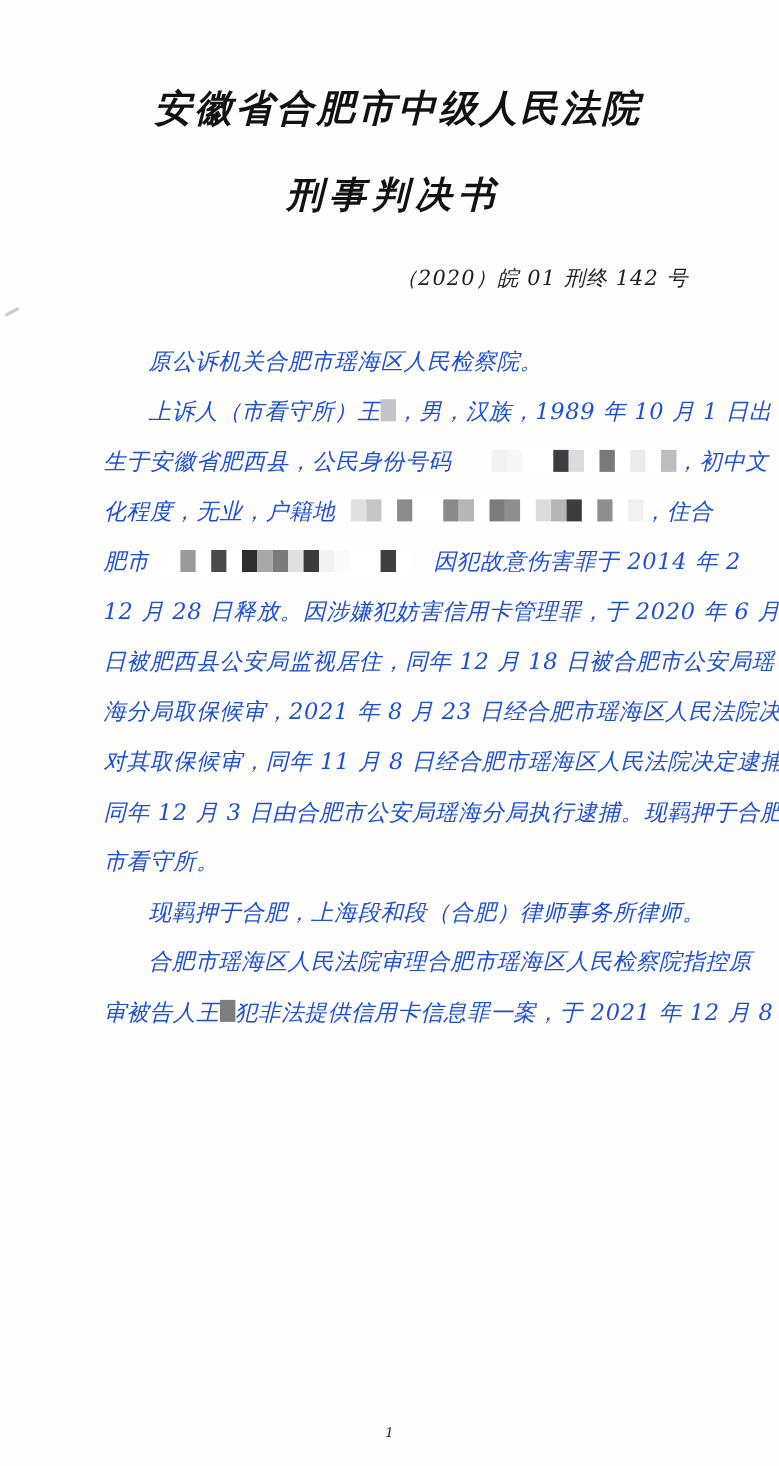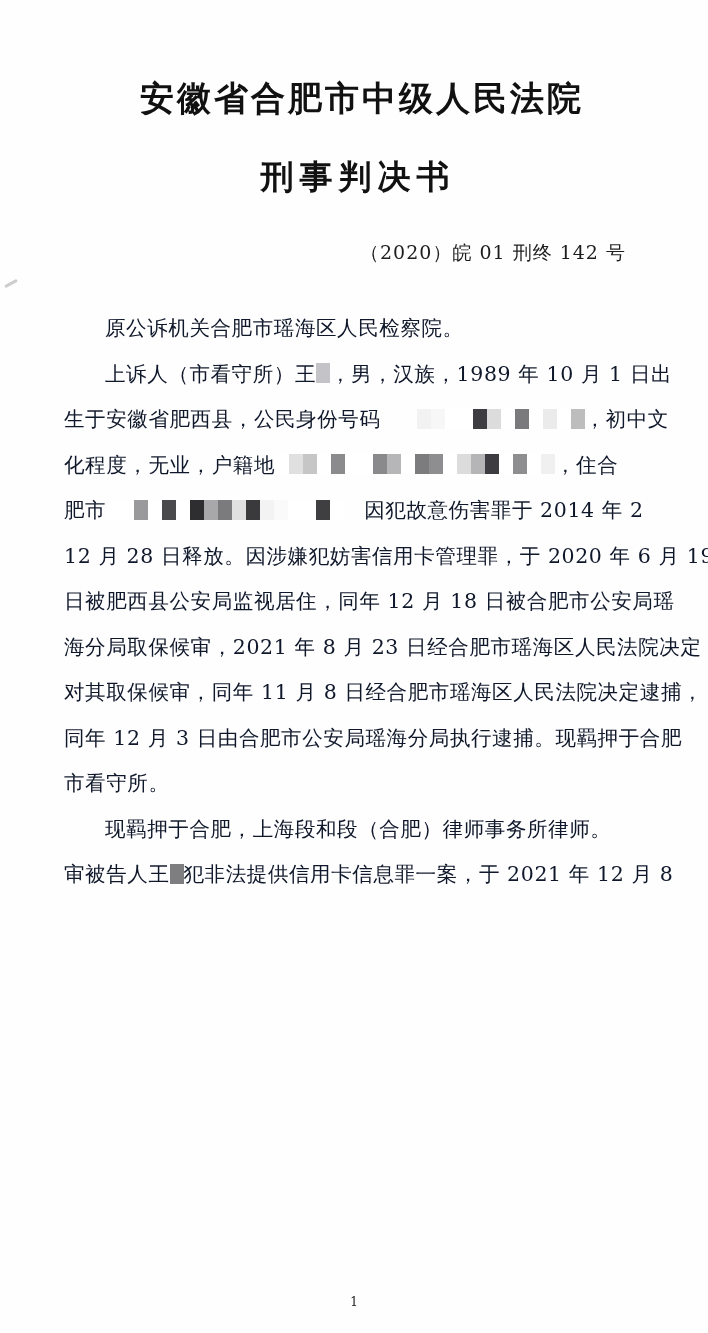--- a/index.html
+++ b/index.html
@@ -14,20 +14,21 @@
       overflow: hidden;
       font-family: "DejaVu Serif", "Liberation Serif", serif;
       color: #1b1b1b;
     }
     .page {
       position: absolute;
       left: 0; top: 0;
       width: 708px;
       height: 1333px;
       background: #fefefe;
+      font-style: italic;
     }
     .scan-mark {
       position: absolute;
       left: 4px;
       top: 282px;
       width: 14px;
       height: 3px;
       background: #b8b8b8;
       transform: rotate(-28deg);
       border-radius: 2px;
@@ -57,28 +58,28 @@
     .case-no {
       position: absolute;
       top: 240px;
       right: 82px;
       font-size: 19px;
       letter-spacing: 1px;
       color: #1d1d1d;
     }
     .body-text {
       position: absolute;
-      left: 64px;
+      left: 94px;
       width: 545px;
       top: 306px;
       font-size: 20.5px;
       line-height: 45.5px;
       letter-spacing: 0.6px;
       text-align: justify;
-      color: #0f172a;
+      color: #1d4ed8;
     }
     .line {
       display: block;
       white-space: nowrap;
       height: 45.5px;
     }
     .indent { padding-left: 41px; }
     .gap-above { margin-top: 12px; }
     .redact {
       display: inline-block;
@@ -137,19 +138,22 @@
     <span class="line">日被肥西县公安局监视居住，同年 12 月 18 日被合肥市公安局瑶</span>
     <span class="line">海分局取保候审，2021 年 8 月 23 日经合肥市瑶海区人民法院决定</span>
     <span class="line">对其取保候审，同年 11 月 8 日经合肥市瑶海区人民法院决定逮捕，</span>
     <span class="line">同年 12 月 3 日由合肥市公安局瑶海分局执行逮捕。现羁押于合肥</span>
     <span class="line">市看守所。</span>
 
     <span class="line indent">
       <span>现羁押于合肥，上海段和段（合肥）律师事务所律师。</span>
     </span>
 
+    <span class="line indent">
+      <span>合肥市瑶海区人民法院审理合肥市瑶海区人民检察院指控原</span>
+    </span>
     <span class="line">
       <span>审被告人王</span><span class="redact"><span style="background: rgb(126, 125, 128);"></span></span><span>犯非法提供信用卡信息罪一案，于 2021 年 12 月 8</span>
     </span>
   </div>
 
   <div class="page-number">1</div>
 </div>
 
 </body></html>

